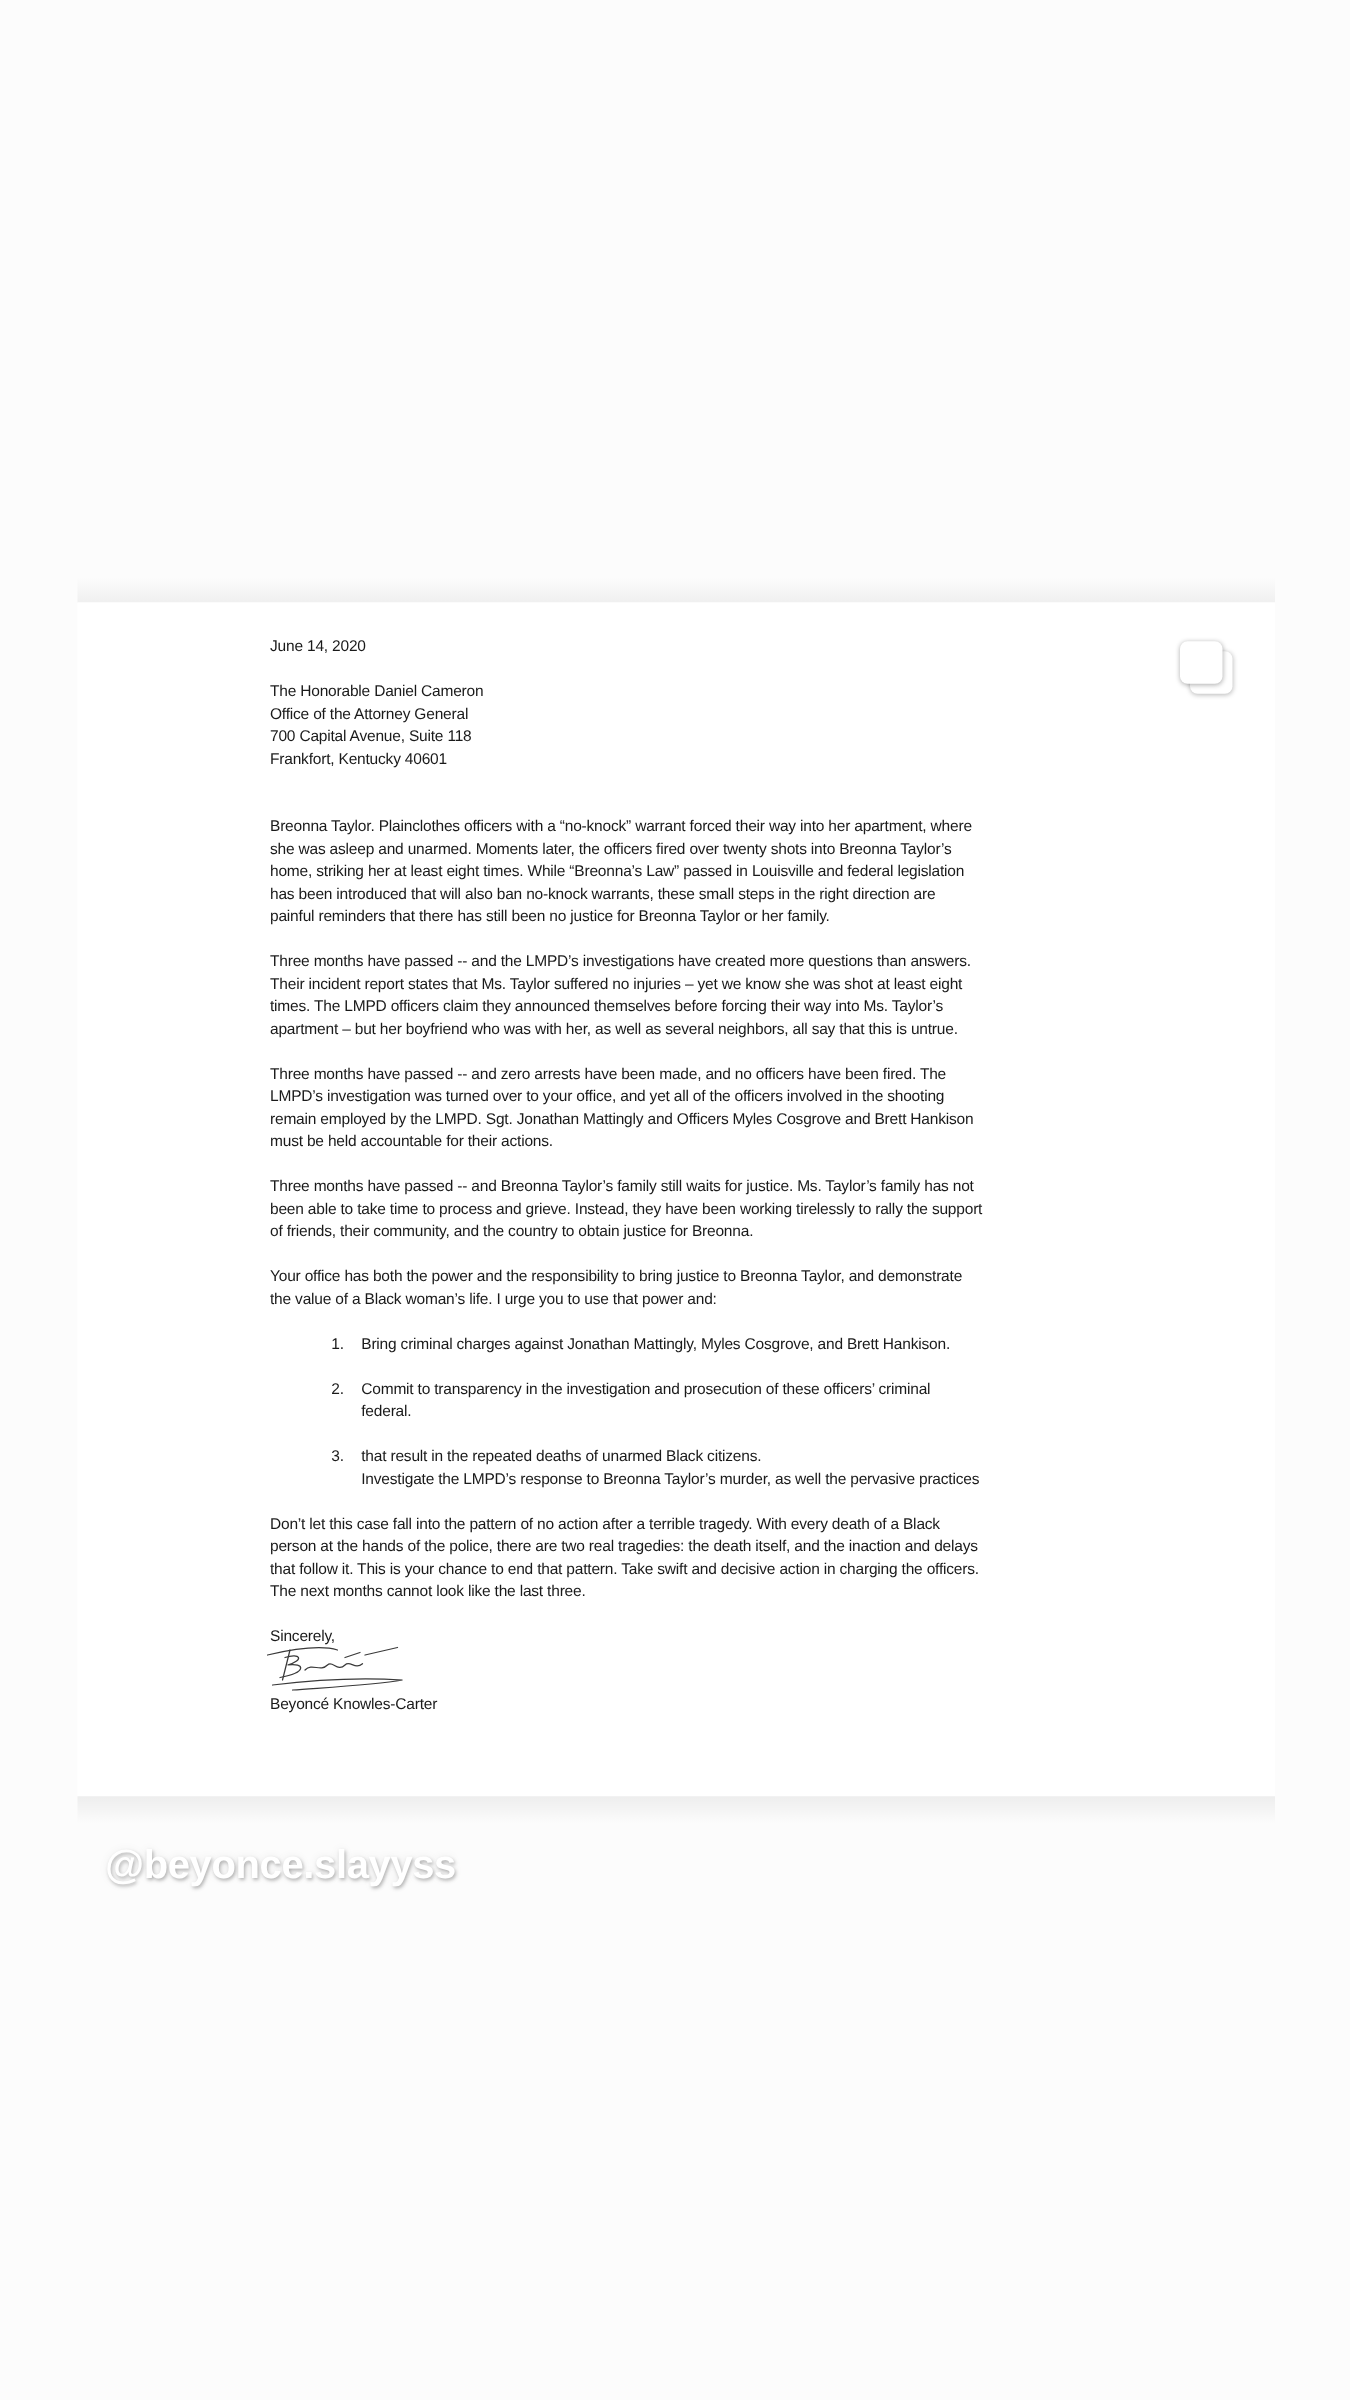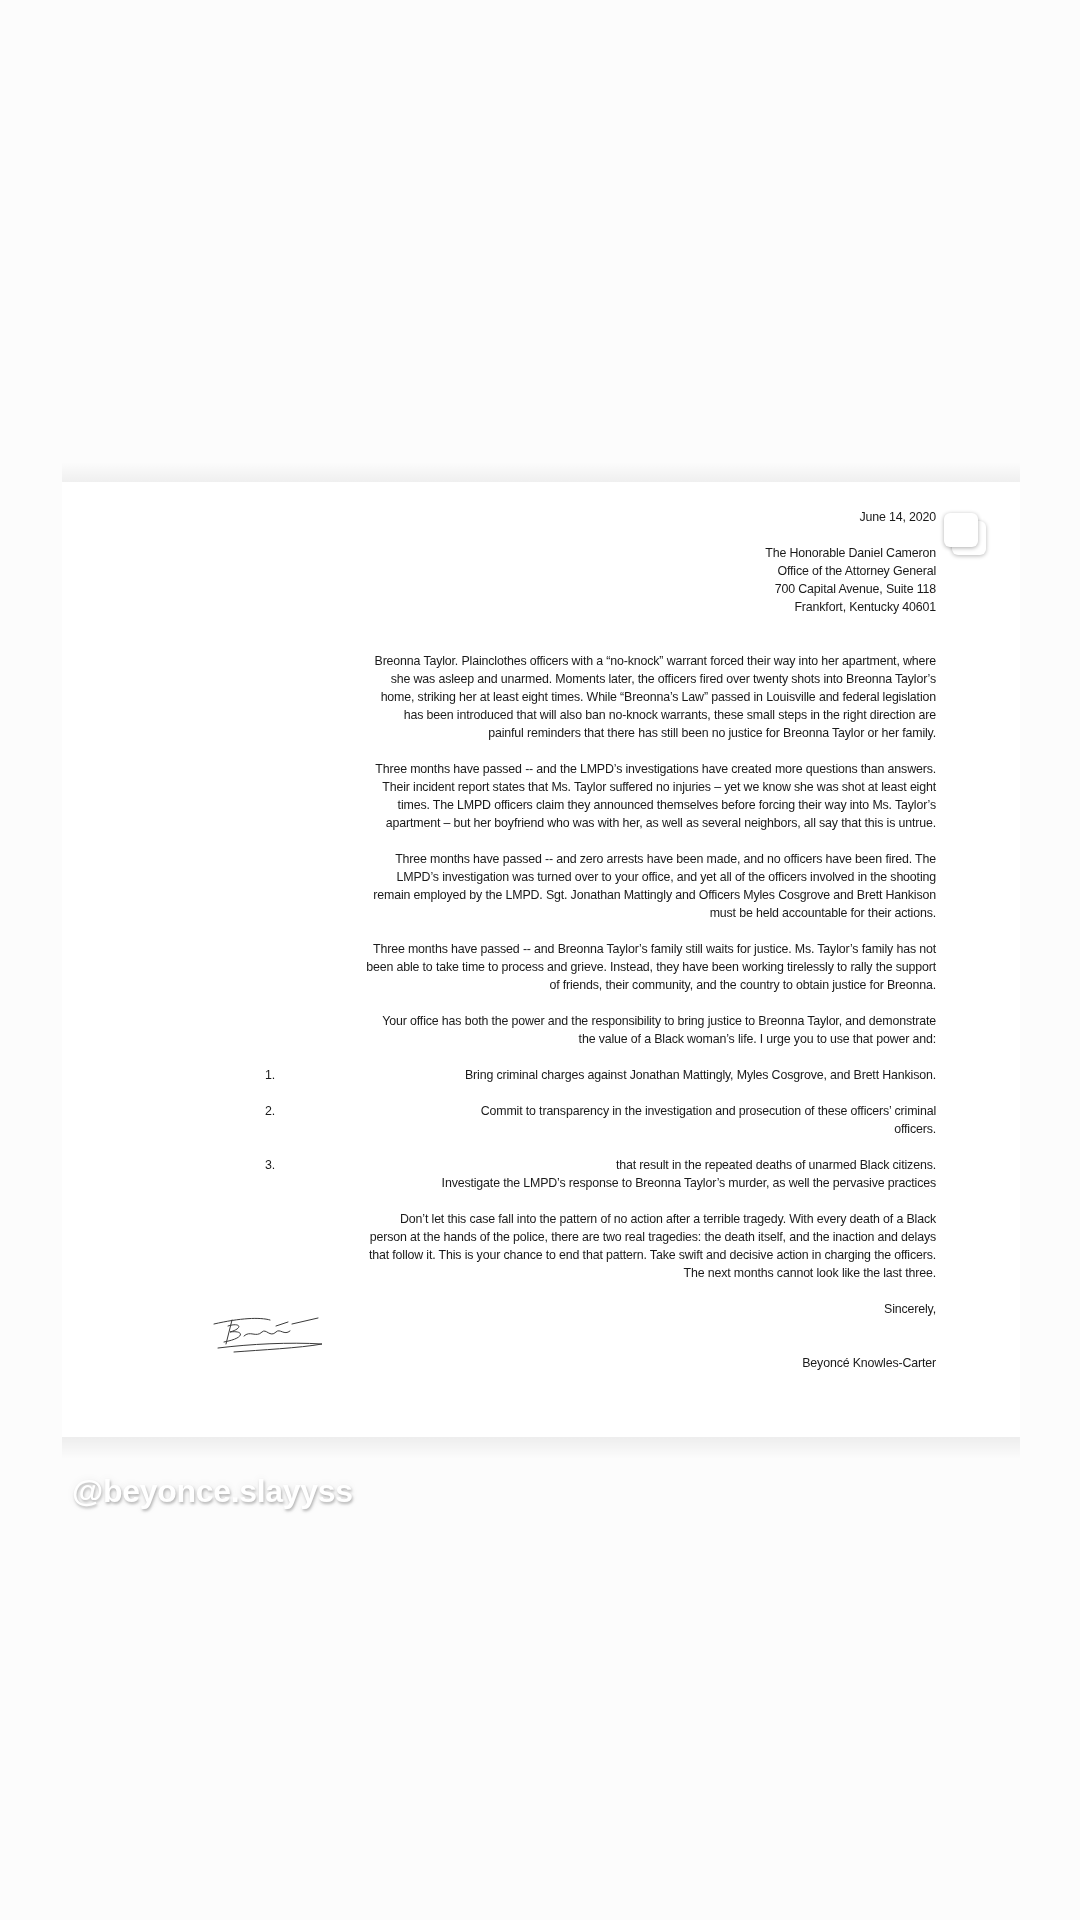--- a/index.html
+++ b/index.html
@@ -22,21 +22,20 @@
     position: absolute; left: 62px; top: 482px; width: 958px; height: 955px;
     background: #ffffff;
   }
   .letter {
     position: absolute; left: 154px; top: 26px; width: 720px;
     color: #1a1a1a;
     font-family: "Liberation Sans", sans-serif;
     font-size: 12.4px;
     line-height: 18px;
     letter-spacing: -0.15px;
-    text-align: right;
   }
   .line { display: block; white-space: nowrap; height: 18px; }
   .gap { height: 18px; }
   .list-item { position: relative; padding-left: 73px; }
   .list-item .num { position: absolute; left: 49px; top: 0; }
   .list-gap { height: 18px; }
   .signature {
     position: relative; height: 36px; width: 120px; margin-top: 0;
   }
   .signature svg { position: absolute; left: -6px; top: -4px; }
@@ -47,21 +46,21 @@
     position: absolute; left: 8px; top: 8px; width: 34px; height: 34px;
     border-radius: 6px; background: #fff;
     box-shadow: 0 1px 4px rgba(0,0,0,0.28);
   }
   .carousel-icon .front {
     position: absolute; left: 0; top: 0; width: 34px; height: 34px;
     border-radius: 6px; background: #fff;
     box-shadow: 0 1px 4px rgba(0,0,0,0.32);
   }
   .watermark {
-    position: absolute; left: 72px; top: 1473px;
+    position: absolute; left: 84px; top: 1473px;
     font-family: "Liberation Sans", sans-serif;
     font-size: 32px; font-weight: bold;
     color: #ffffff;
     letter-spacing: -0.3px;
     text-shadow: 1px 2px 3px rgba(0,0,0,0.28), 0 0 8px rgba(0,0,0,0.08);
   }
 </style>
 </head>
 <body>
 
@@ -122,21 +121,21 @@
 
     <div>
       <div class="list-item">
         <span class="num">1.</span>
         <span class="line">Bring criminal charges against Jonathan Mattingly, Myles Cosgrove, and Brett Hankison.</span>
       </div>
       <div class="list-gap"></div>
       <div class="list-item">
         <span class="num">2.</span>
         <span class="line">Commit to transparency in the investigation and prosecution of these officers’ criminal</span>
-        <span class="line">officers.</span>
+        <span class="line">federal.</span>
       </div>
       <div class="list-gap"></div>
       <div class="list-item">
         <span class="num">3.</span>
         <span class="line">that result in the repeated deaths of unarmed Black citizens.</span>
         <span class="line">Investigate the LMPD’s response to Breonna Taylor’s murder, as well the pervasive practices</span>
       </div>
     </div>
     <div class="gap"></div>
 

